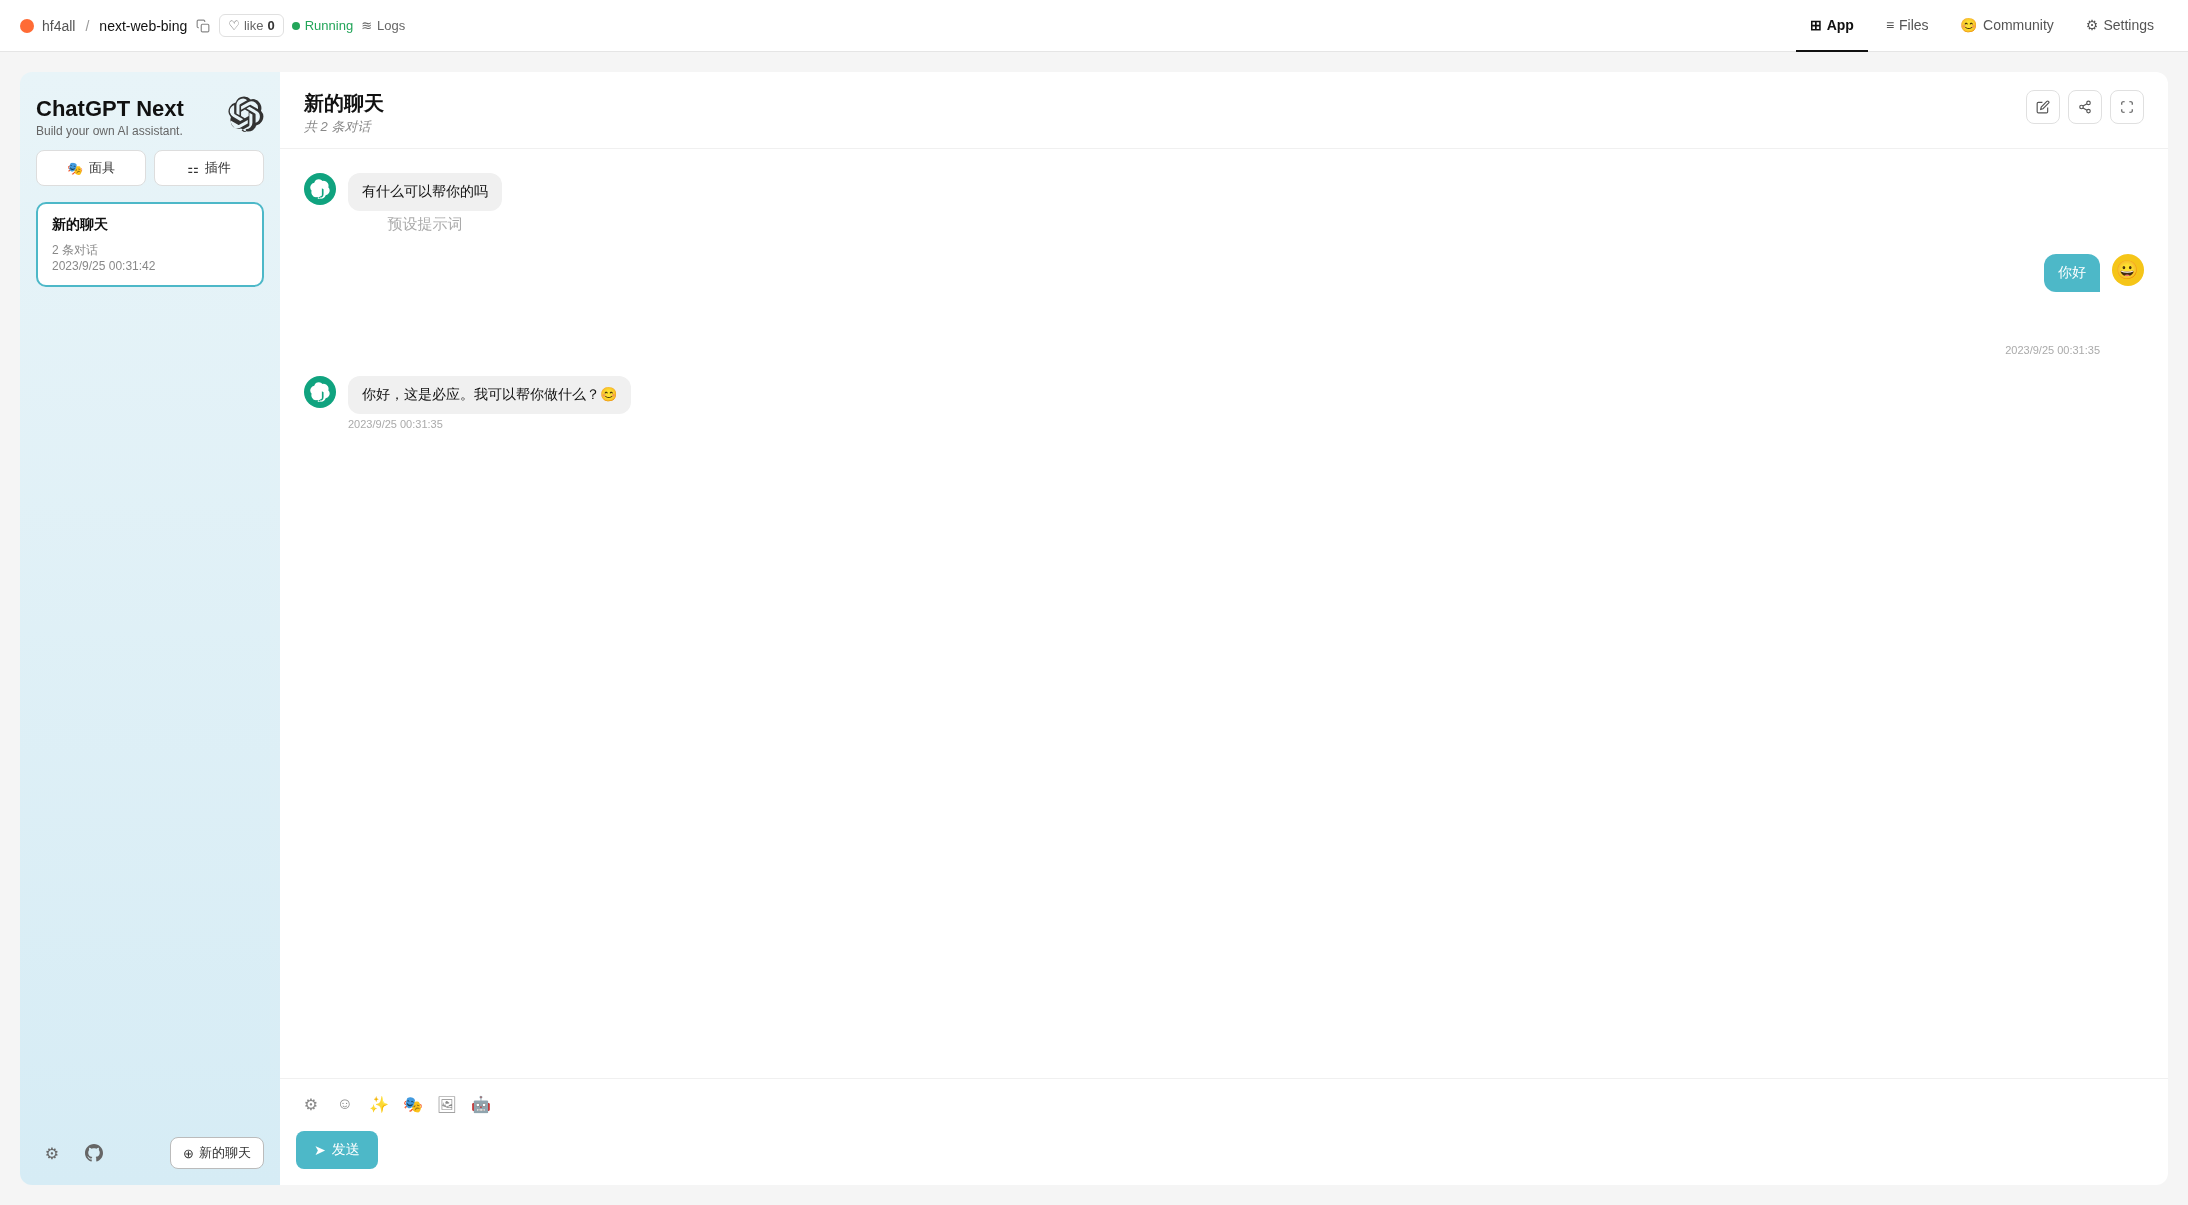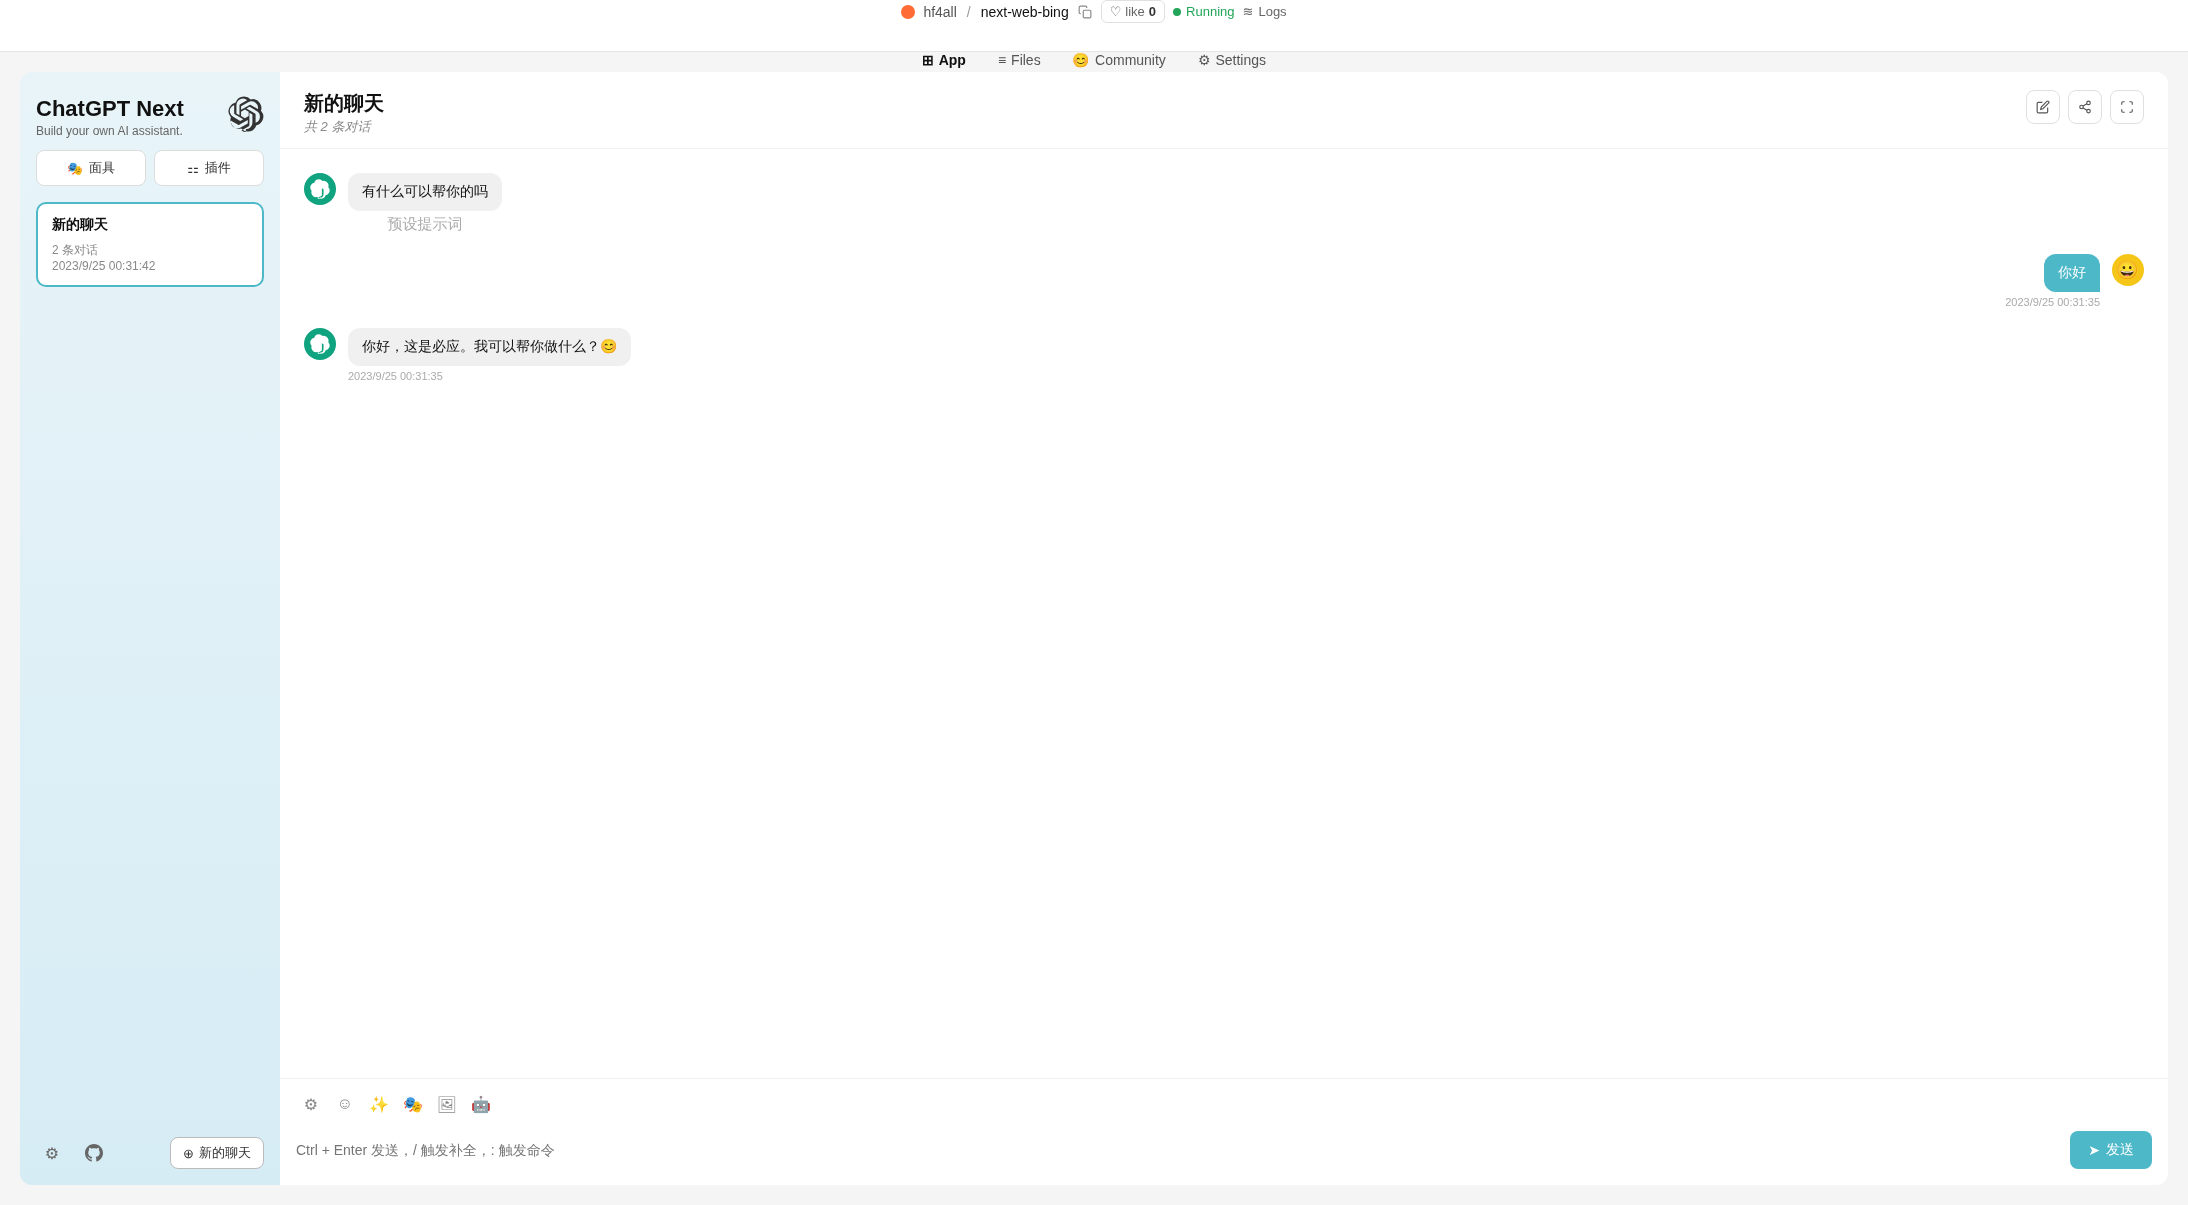--- a/index.html
+++ b/index.html
@@ -16,21 +16,20 @@
     
     .topnav {
       display: flex;
       align-items: center;
       background: #fff;
       border-bottom: 1px solid #e5e5e5;
       padding: 0 20px;
       height: 52px;
       flex-shrink: 0;
       gap: 12px;
-      flex-direction: column;
     }
     .topnav-left {
       display: flex;
       align-items: center;
       gap: 8px;
       flex: 1;
     }
     .brand-dot {
       width: 14px; height: 14px;
       border-radius: 50%;
@@ -223,21 +222,21 @@
     }
     .msg-bubble.user-bubble {
       background: #4db8c8; color: #fff; border-radius: 12px 12px 0 12px;
     }
     .msg-hint {
       font-size: 15px; color: #aaa; margin-top: 4px; text-align: center;
     }
     .msg-time { font-size: 11px; color: #aaa; margin-top: 4px; text-align: right; }
     .msg-time.left { text-align: left; }
 
-    .user-msg-col { display: flex; flex-direction: column; align-items: flex-end; }
+    .user-msg-col { display: flex; flex-direction: column; align-items: flex-end; gap: 48px; }
 
     
     .input-toolbar {
       padding: 10px 16px 4px 16px;
       display: flex; gap: 4px; align-items: center;
       border-top: 1px solid #f0f0f0;
     }
     .toolbar-icon-btn {
       width: 30px; height: 30px;
       display: flex; align-items: center; justify-content: center;
@@ -435,21 +434,20 @@
     <div class="input-toolbar">
       <div class="toolbar-icon-btn" title="Settings">⚙</div>
       <div class="toolbar-icon-btn" title="Emoji">☺</div>
       <div class="toolbar-icon-btn" title="Magic">✨</div>
       <div class="toolbar-icon-btn" title="Mask">🎭</div>
       <div class="toolbar-icon-btn" title="Image">🖼</div>
       <div class="toolbar-icon-btn" title="Bot">🤖</div>
     </div>
 
     <div class="input-area">
-      <textarea class="chat-input" rows="1" placeholder="Ctrl + Enter 发送，/ 触发补全，: 触发命令" style=""></textarea>
       <button class="send-btn">
         <span>➤</span>
         <span>发送</span>
       </button>
     </div>
   </div>
 
 </div>
 
 </body></html>

